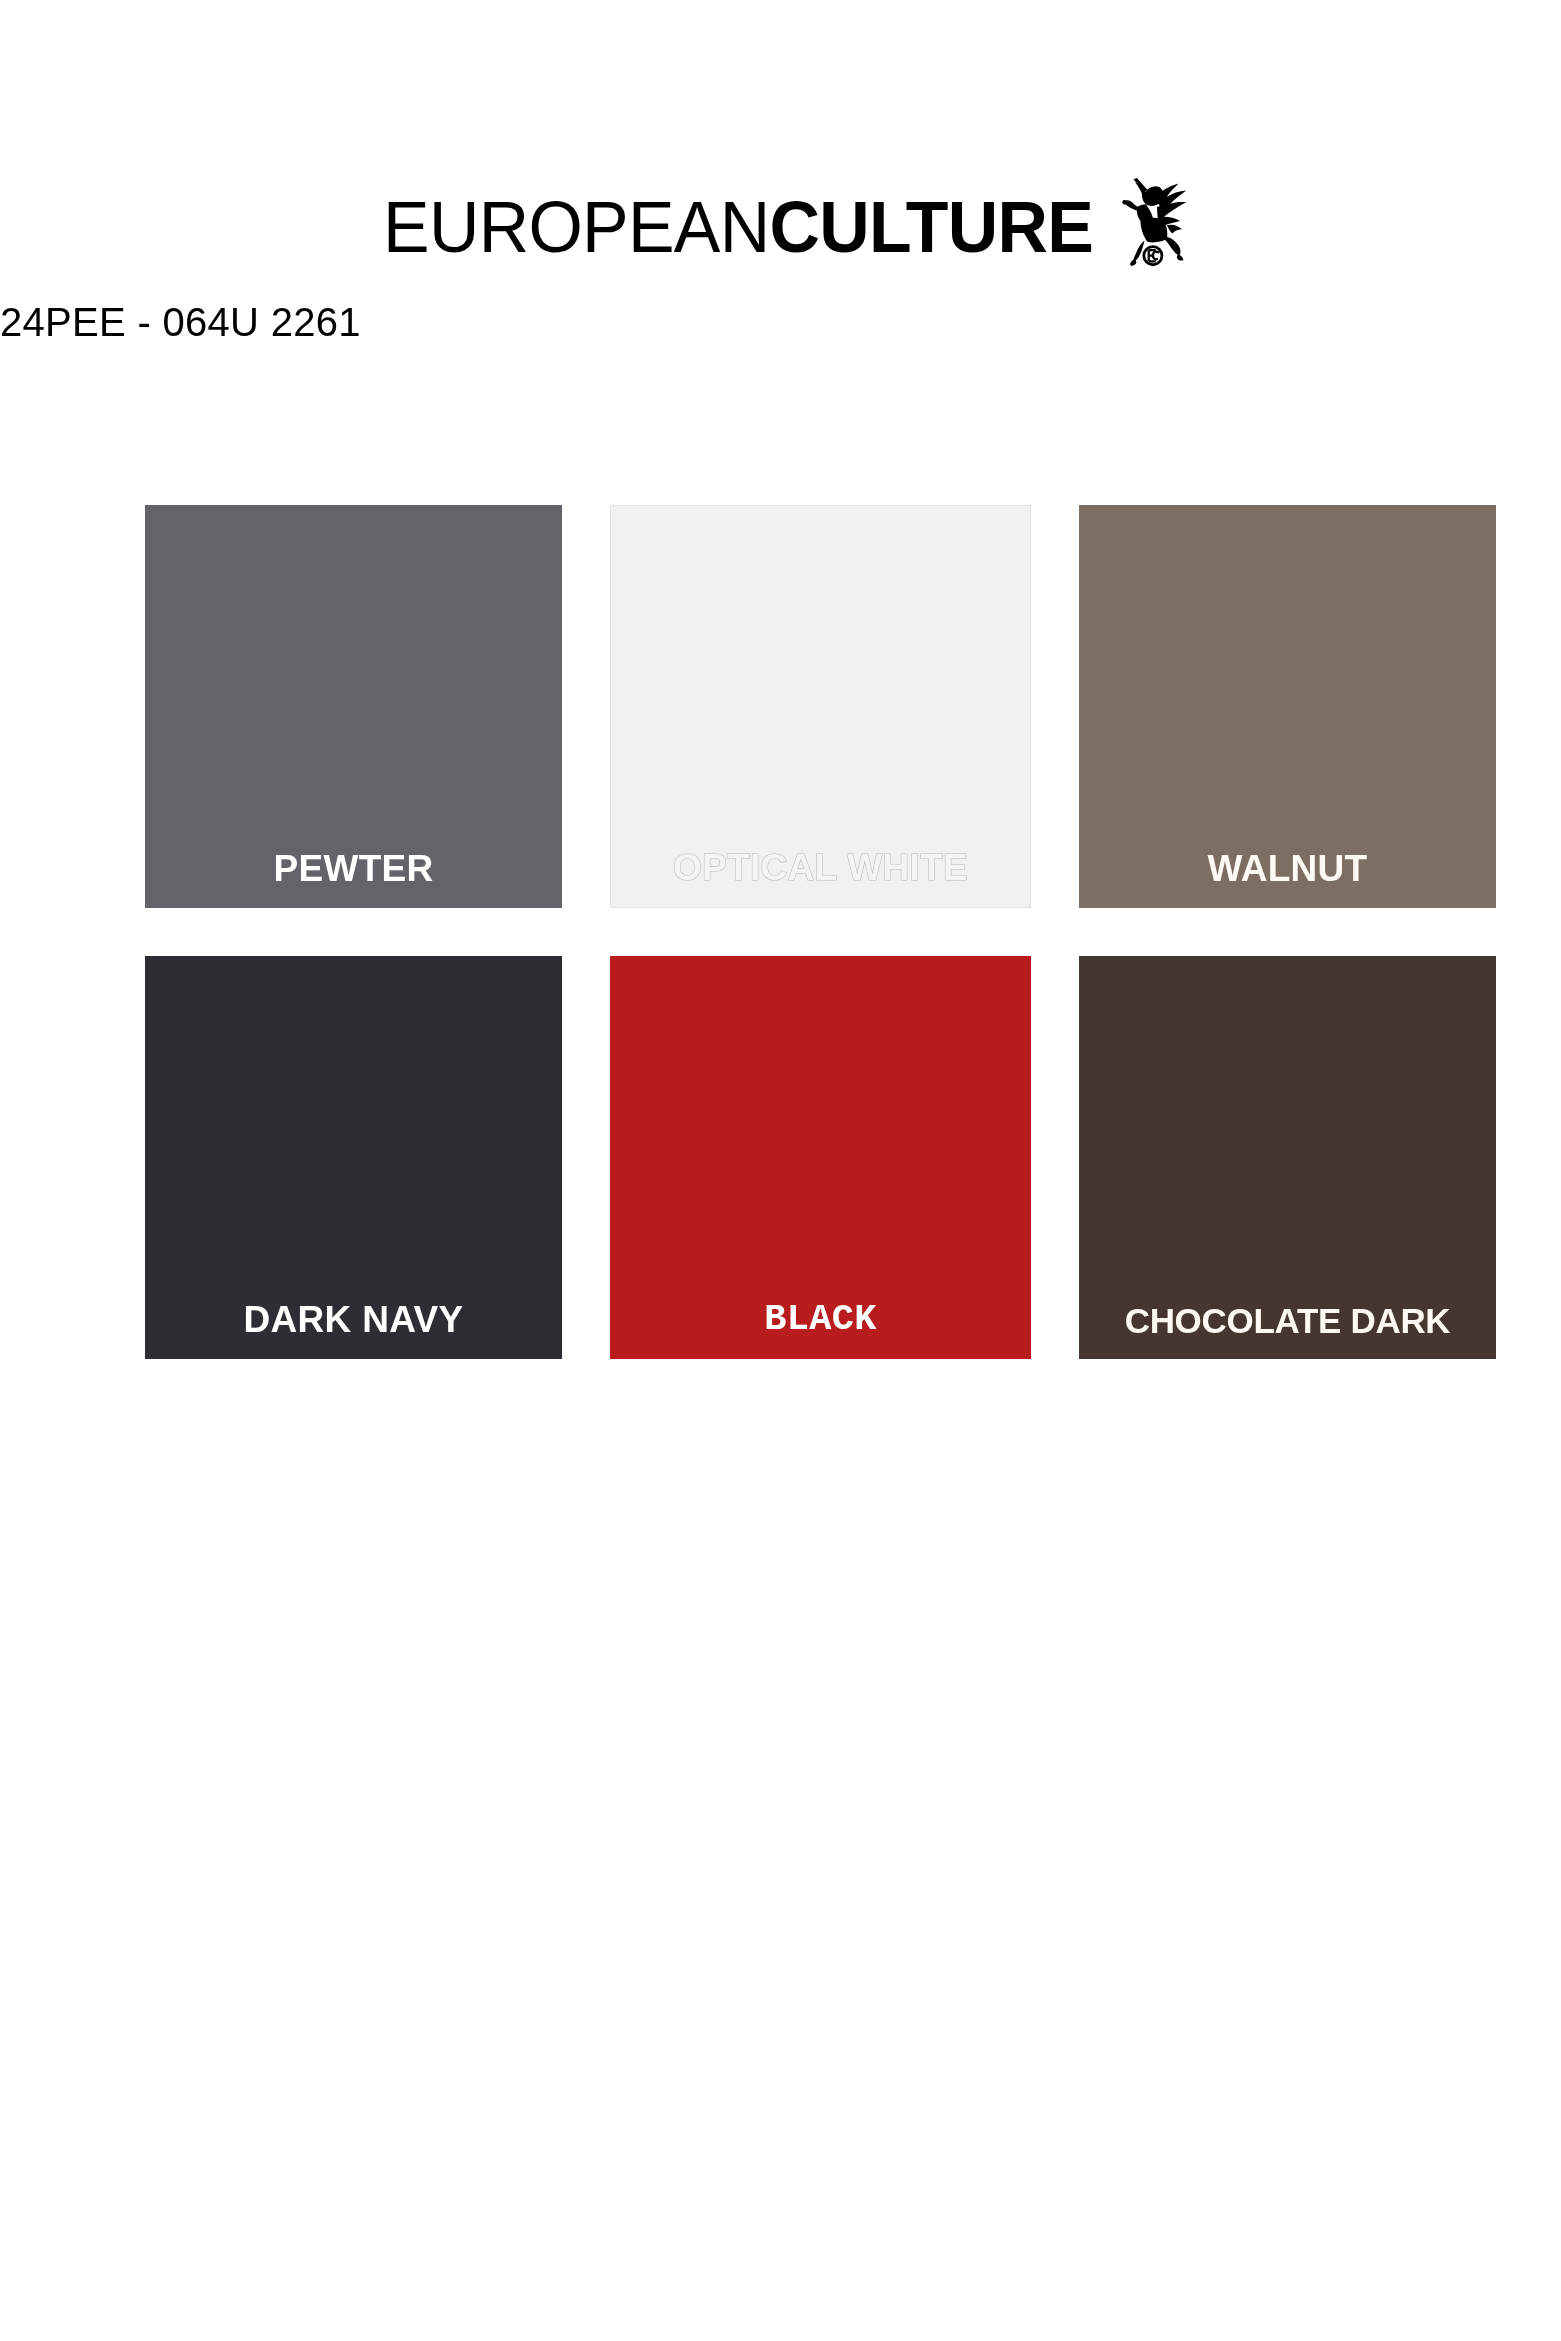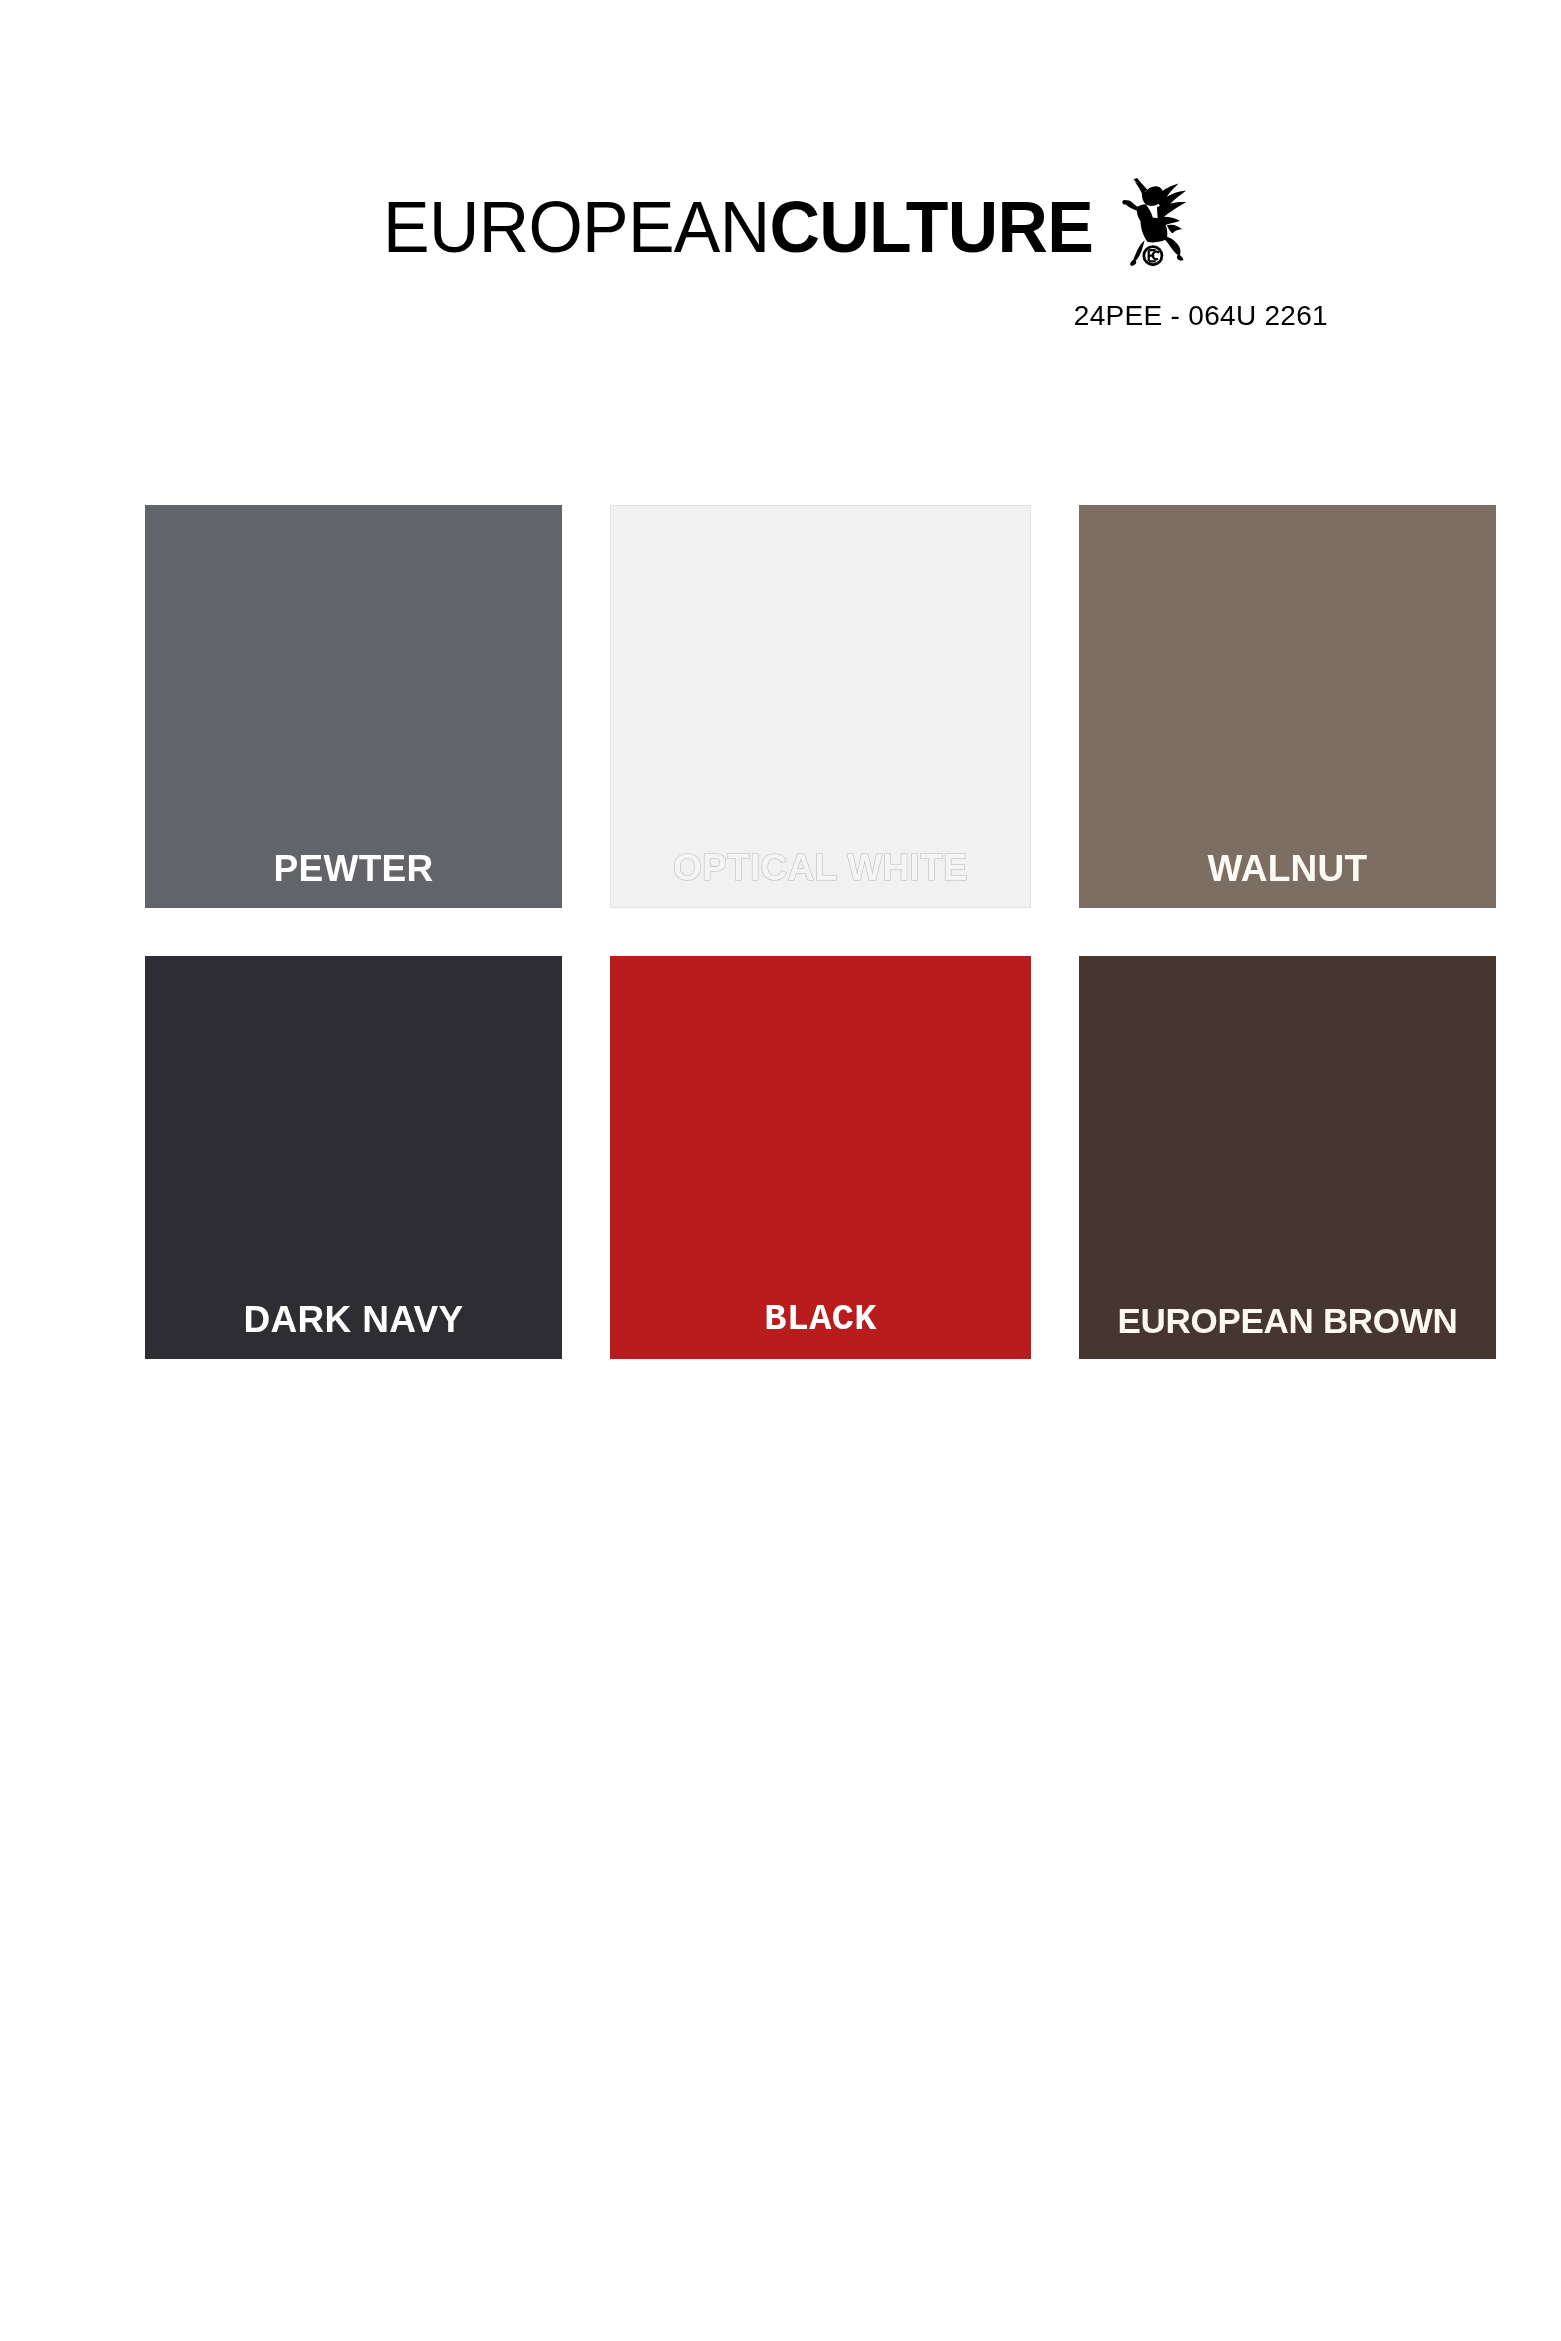--- a/index.html
+++ b/index.html
@@ -59,22 +59,22 @@
     margin-top: -12.5px;
     display: block;
     flex: none;
   }
 
   .style-code {
     position: absolute;
     top: 300px;
     left: 0;
     width: 1328px;
-    text-align: right;
-    font-size: 28px;
+    text-align: left;
+    font-size: 40px;
     font-weight: 400;
     letter-spacing: 0.3px;
     color: #000000;
   }
 
   
   .swatch-grid {
     position: absolute;
     top: 505px;
     left: 145px;
@@ -185,17 +185,17 @@
 
   <div class="swatch" style="background-color: rgb(46, 45, 51);">
     <span class="swatch-label" style="color: rgb(255, 255, 255);">DARK NAVY</span>
   </div>
 
   <div class="swatch" style="background-color: #b91c1c; font-family: Liberation Mono, monospace;">
     <span class="swatch-label" style="color: rgb(255, 255, 255);">BLACK</span>
   </div>
 
   <div class="swatch is-wide-label" style="background-color: rgb(69, 55, 48);">
-    <span class="swatch-label" style="color: rgb(253, 248, 242);">EUROPEAN BROWN</span>
+    <span class="swatch-label" style="color: rgb(253, 248, 242);">CHOCOLATE DARK</span>
   </div>
 
 </div>
 
 
 </body></html>

